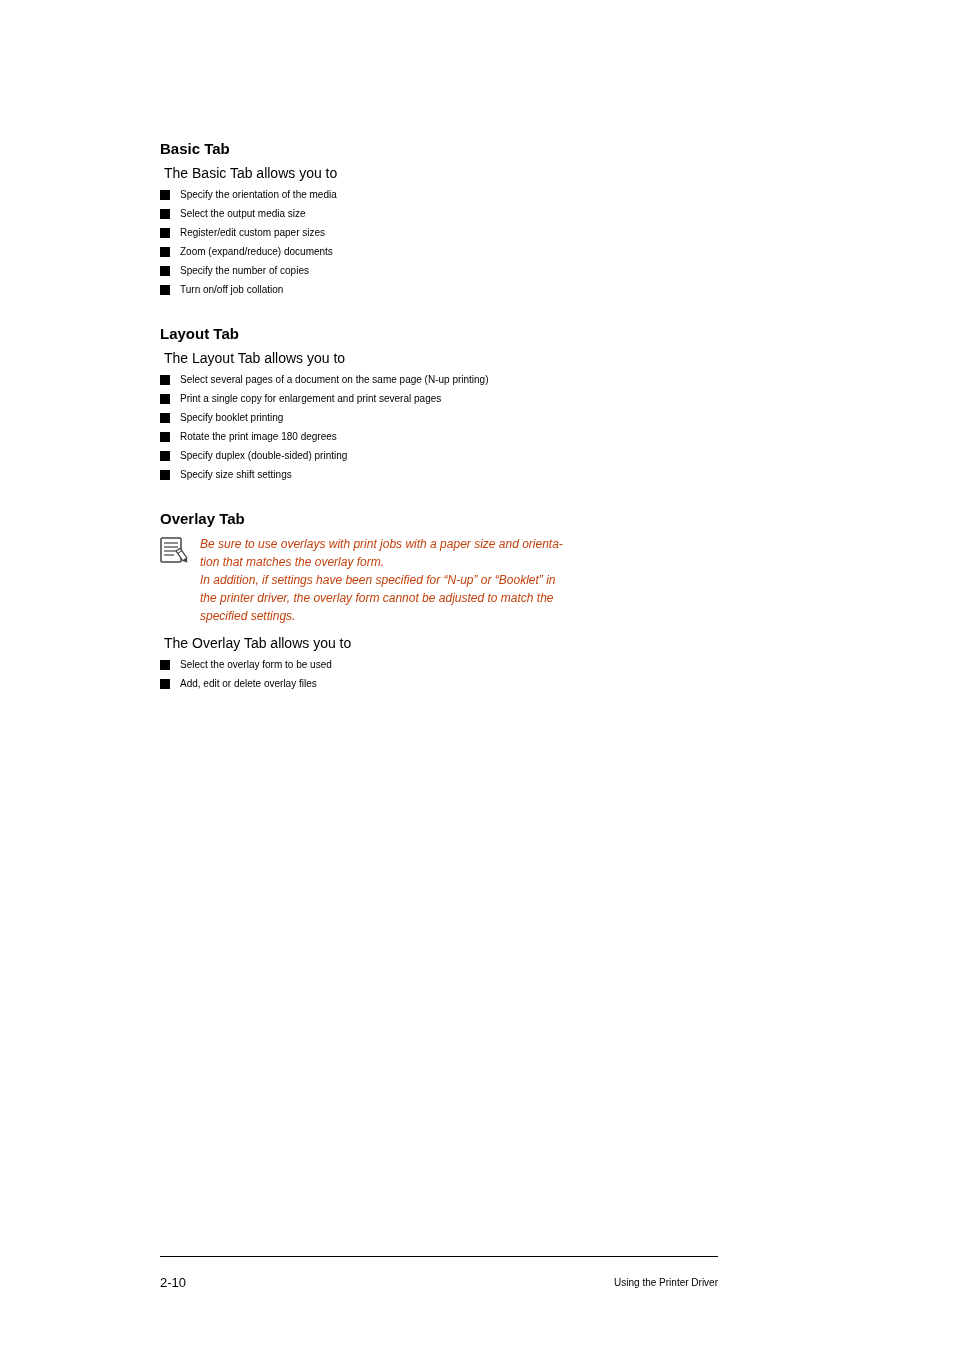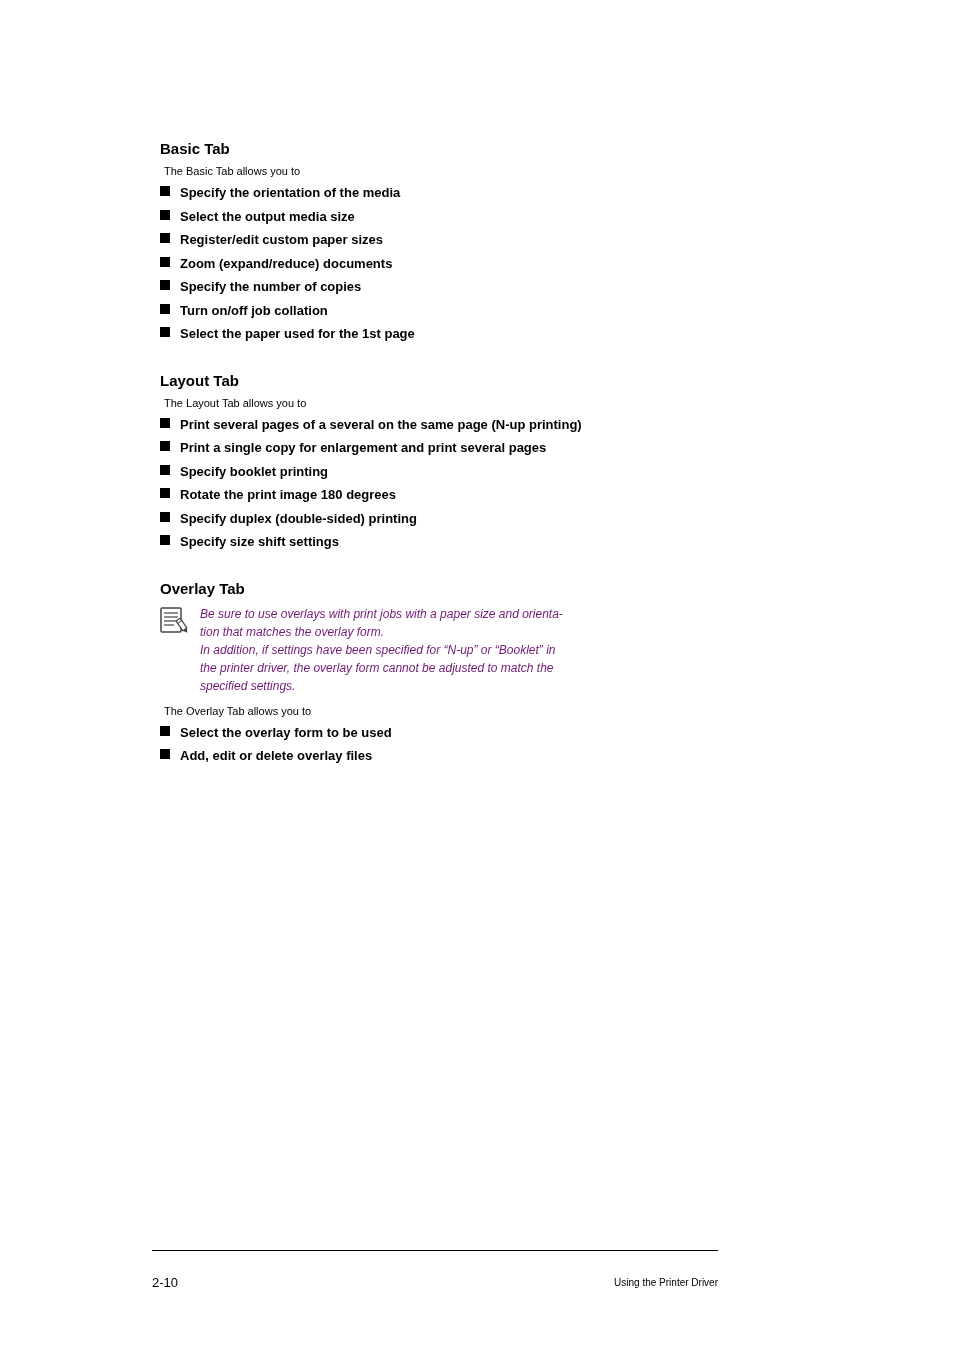--- a/index.html
+++ b/index.html
@@ -29,38 +29,37 @@
       margin-bottom: 28px;
     }
 
     .section-title {
       font-size: 15px;
       font-weight: bold;
       margin-bottom: 8px;
     }
 
     .section-intro {
-      font-size: 11px;
+      font-size: 14px;
       margin-bottom: 6px;
       margin-left: 4px;
     }
 
     .bullet-list {
       list-style: none;
       padding: 0;
       margin: 0;
     }
 
     .bullet-list li {
       display: flex;
       align-items: flex-start;
       margin-bottom: 4px;
-      font-size: 13px;
+      font-size: 10px;
       line-height: 1.5;
-      font-weight: bold;
     }
 
     .bullet-square {
       display: inline-block;
       width: 10px;
       height: 10px;
       background: #000;
       min-width: 10px;
       min-height: 10px;
       margin-right: 10px;
@@ -71,30 +70,30 @@
       display: flex;
       align-items: flex-start;
       margin-bottom: 10px;
       margin-left: 0px;
     }
 
     .note-text {
       font-size: 12px;
       font-style: italic;
       line-height: 1.5;
-      color: #701a75;
+      color: #c2410c;
     }
 
     .page-footer {
       position: absolute;
       bottom: 60px;
-      left: 152px;
+      left: 160px;
       right: 160px;
       border-top: 1.5px solid #000;
-      padding-top: 24px;
+      padding-top: 18px;
       display: flex;
       justify-content: space-between;
       align-items: center;
       font-size: 13px;
     }
 
     .footer-left {
       font-size: 13px;
     }
 
@@ -137,34 +136,30 @@
           <span>Zoom (expand/reduce) documents</span>
         </li>
       <li>
           <span class="bullet-square"></span>
           <span>Specify the number of copies</span>
         </li>
       <li>
           <span class="bullet-square"></span>
           <span>Turn on/off job collation</span>
         </li>
-      <li>
-          <span class="bullet-square"></span>
-          <span>Select the paper used for the 1st page</span>
-        </li>
     </ul>
   </div>
 
   <div class="section">
     <div class="section-title">Layout Tab</div>
     <div class="section-intro">The Layout Tab allows you to</div>
     <ul class="bullet-list">
       <li>
           <span class="bullet-square"></span>
-          <span>Print several pages of a several on the same page (N-up printing)</span>
+          <span>Select several pages of a document on the same page (N-up printing)</span>
         </li>
       <li>
           <span class="bullet-square"></span>
           <span>Print a single copy for enlargement and print several pages</span>
         </li>
       <li>
           <span class="bullet-square"></span>
           <span>Specify booklet printing</span>
         </li>
       <li>

